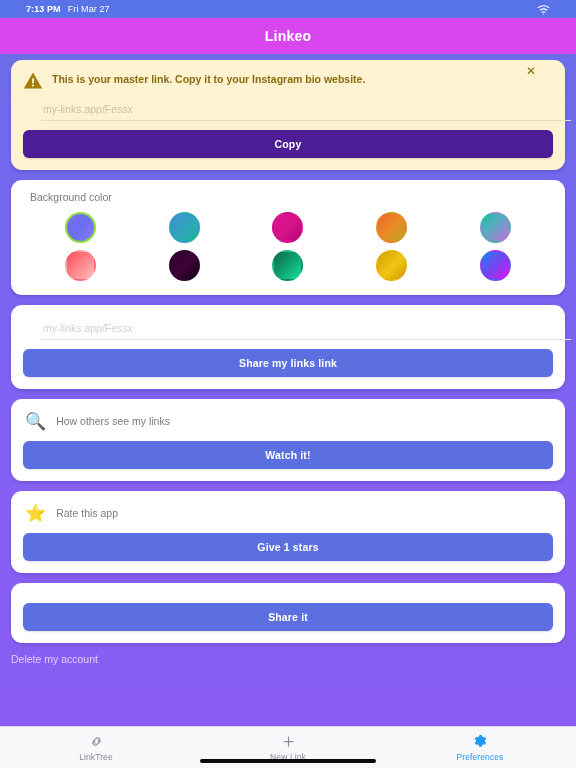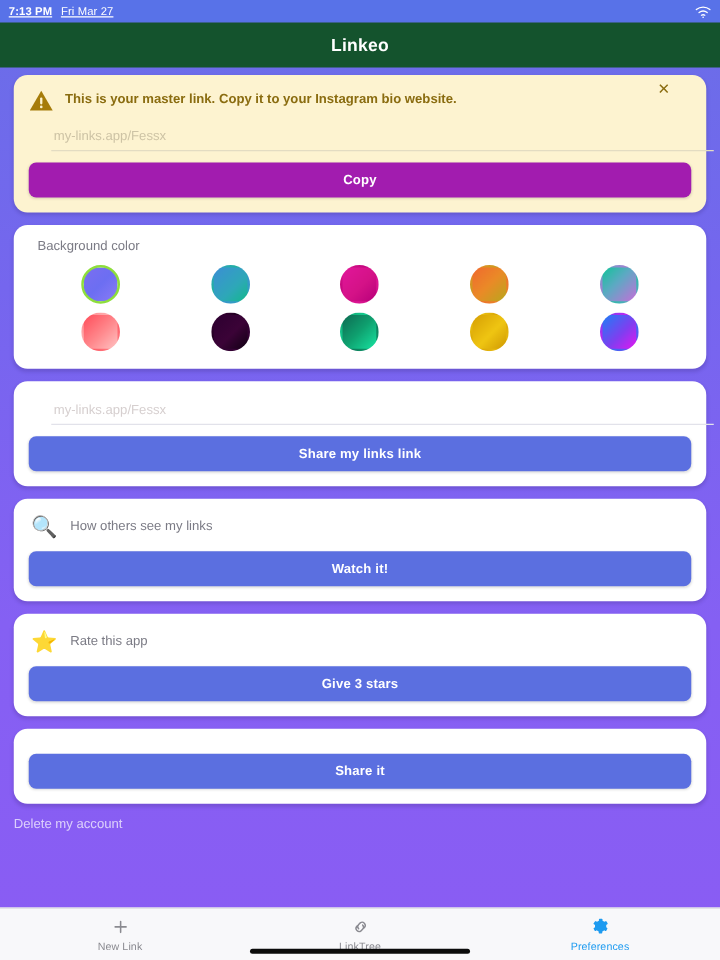--- a/index.html
+++ b/index.html
@@ -12,35 +12,34 @@
     background: linear-gradient(180deg, #6a6ee8 0%, #7566ee 30%, #8560f3 65%, #8a5cf3 100%);
     position: relative;
   }
 
   
   .statusbar {
     height: 18px;
     background: #5872e8;
     display: flex;
     align-items: center;
-    padding: 0 7px;
+    padding: 0 26px;
     color: #ffffff;
     font-size: 9px;
     letter-spacing: .1px;
-    text-decoration: underline;
   }
   .sb-time { font-weight: 600; margin-right: 7px; }
   .sb-date { font-weight: 400; }
   .sb-spacer { flex: 1; }
   .wifi-icon { width: 13px; height: 11px; display:block; }
 
   
   .header {
     height: 36px;
-    background: #14532d;
+    background: #d946ef;
     display: flex;
     align-items: center;
     justify-content: center;
     position: relative;
   }
   .header-title {
     color: #ffffff;
     font-size: 14px;
     font-weight: 600;
     letter-spacing: .2px;
@@ -118,21 +117,21 @@
     color: #ffffff;
     font-family: "Liberation Sans", sans-serif;
     font-size: 10.5px;
     font-weight: 600;
     letter-spacing: .15px;
     padding: 8px 0;
     margin-top: 9px;
     cursor: pointer;
     box-shadow: 0 1px 2px rgba(0,0,0,.13);
   }
-  .btn-green { background: #a21caf; }
+  .btn-green { background: #4c1d95; }
   .btn-blue  { background: #5b6fe0; }
 
   
   .card-label {
     color: #7b7b85;
     font-size: 10.5px;
     margin-bottom: 9px;
     padding-left: 7px;
   }
   .swatch-grid {
@@ -272,52 +271,52 @@
       <span class="row-label">How others see my links</span>
     </div>
     <button class="btn btn-blue">Watch it!</button>
   </div>
 
   <div class="card">
     <div class="icon-row">
       <span class="emoji-icon">⭐</span>
       <span class="row-label">Rate this app</span>
     </div>
-    <button class="btn btn-blue">Give 3 stars</button>
+    <button class="btn btn-blue">Give 1 stars</button>
   </div>
 
   <div class="card">
     <button class="btn btn-blue">Share it</button>
   </div>
 
   <div class="delete-link">Delete my account</div>
 
 </div>
 
 <div class="tabbar">
-
-  <div class="tab" style="color: rgb(138, 138, 144);">
-    <span>
-      <svg class="tab-ico" viewBox="0 0 24 24" fill="none" stroke="currentColor" stroke-width="2" stroke-linecap="round">
-        <path d="M12 5 V19 M5 12 H19"></path>
-      </svg>
-    </span>
-    <span class="tab-label">New Link</span>
-  </div>
 
   <div class="tab" style="color: rgb(138, 138, 144);">
     <span>
       <svg class="tab-ico" viewBox="0 0 24 24" fill="none" stroke="currentColor" stroke-width="1.8" stroke-linecap="round">
         <path d="M9.5 14.5 a4 4 0 0 1 0-5.6 l2-2 a4 4 0 0 1 5.6 5.6 l-1 1"></path>
         <path d="M14.5 9.5 a4 4 0 0 1 0 5.6 l-2 2 a4 4 0 0 1-5.6-5.6 l1-1"></path>
       </svg>
     </span>
     <span class="tab-label">LinkTree</span>
   </div>
 
+  <div class="tab" style="color: rgb(138, 138, 144);">
+    <span>
+      <svg class="tab-ico" viewBox="0 0 24 24" fill="none" stroke="currentColor" stroke-width="2" stroke-linecap="round">
+        <path d="M12 5 V19 M5 12 H19"></path>
+      </svg>
+    </span>
+    <span class="tab-label">New Link</span>
+  </div>
+
   <div class="tab active" style="color: rgb(30, 155, 240);">
     <span>
       <svg class="tab-ico" viewBox="0 0 24 24" fill="currentColor">
         <path d="M12 8.4a3.6 3.6 0 1 0 0 7.2 3.6 3.6 0 0 0 0-7.2zm0 5.4a1.8 1.8 0 1 1 0-3.6 1.8 1.8 0 0 1 0 3.6z"></path>
         <path d="M20.6 13.3l-1.5-.9a7.4 7.4 0 0 0 0-2.8l1.5-.9a.9.9 0 0 0 .33-1.22l-1.4-2.43a.9.9 0 0 0-1.2-.34l-1.5.87a7.4 7.4 0 0 0-2.4-1.4V2.4a.9.9 0 0 0-.9-.9h-2.8a.9.9 0 0 0-.9.9v1.77a7.4 7.4 0 0 0-2.4 1.4l-1.5-.87a.9.9 0 0 0-1.2.34L3.03 7.47a.9.9 0 0 0 .33 1.22l1.5.9a7.4 7.4 0 0 0 0 2.8l-1.5.9a.9.9 0 0 0-.33 1.22l1.4 2.43a.9.9 0 0 0 1.2.34l1.5-.87a7.4 7.4 0 0 0 2.4 1.4v1.77a.9.9 0 0 0 .9.9h2.8a.9.9 0 0 0 .9-.9v-1.77a7.4 7.4 0 0 0 2.4-1.4l1.5.87a.9.9 0 0 0 1.2-.34l1.4-2.43a.9.9 0 0 0-.33-1.22z"></path>
       </svg>
     </span>
     <span class="tab-label">Preferences</span>
   </div>
 

